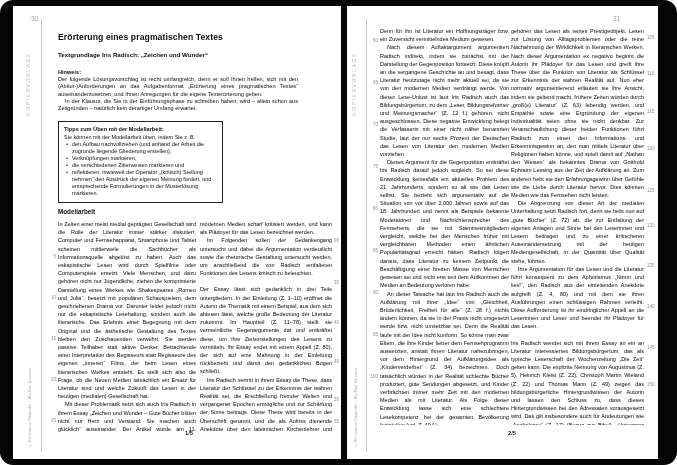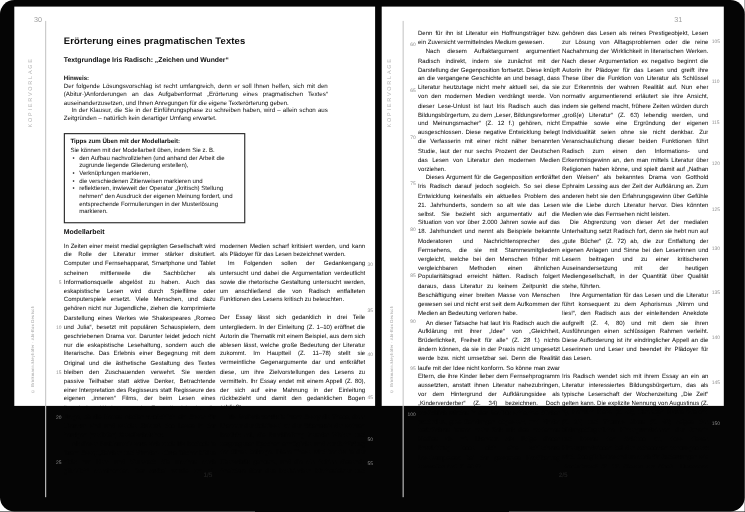--- a/index.html
+++ b/index.html
@@ -1,18 +1,18 @@
 <!DOCTYPE html>
 <html lang="de"><head>
 <meta charset="utf-8">
 <style>
   html,body{margin:0;padding:0;}
   body{width:677px;height:465px;background:#ffffff;font-family:"Liberation Sans",sans-serif;overflow:hidden;}
   .viewer{position:absolute;left:0;top:0;width:677px;height:465px;background:#050505;border-radius:13px;overflow:hidden;}
-  .page{position:absolute;top:6px;height:363px;background:#ffffff;color:#0d0d0d;text-decoration:underline;}
+  .page{position:absolute;top:6px;height:453px;background:#ffffff;color:#0d0d0d;text-decoration:underline;}
   .page-left{left:13px;width:328px;}
   .page-right{left:347px;width:311px;}
   .pagenum{position:absolute;top:9px;font-size:6.5px;color:#9b9b9b;}
   .vrule{position:absolute;width:1px;background:#c7c7c7;}
   .sidebar-label{position:absolute;writing-mode:vertical-rl;transform:rotate(180deg);font-size:5px;letter-spacing:1.6px;color:#b2b2b2;}
   .imprint{position:absolute;writing-mode:vertical-rl;transform:rotate(180deg);font-size:3.8px;letter-spacing:.2px;color:#a5a5a5;}
   .header-block{position:absolute;left:45px;top:26px;width:240px;}
   .doc-title{font-size:8.6px;font-weight:bold;margin:0 0 9px 0;letter-spacing:.1px;}
   .doc-subtitle{font-size:6.2px;font-weight:bold;margin:0 0 11px 0;}
   .note-label{font-size:5.6px;font-weight:bold;margin:0 0 1px 0;}

